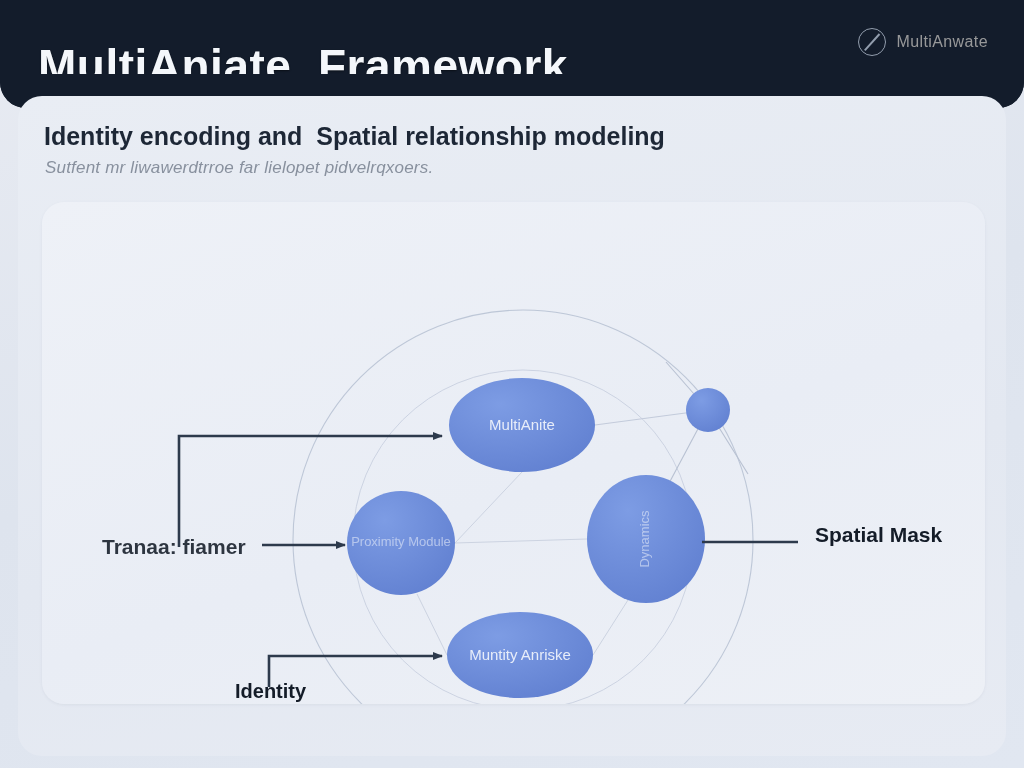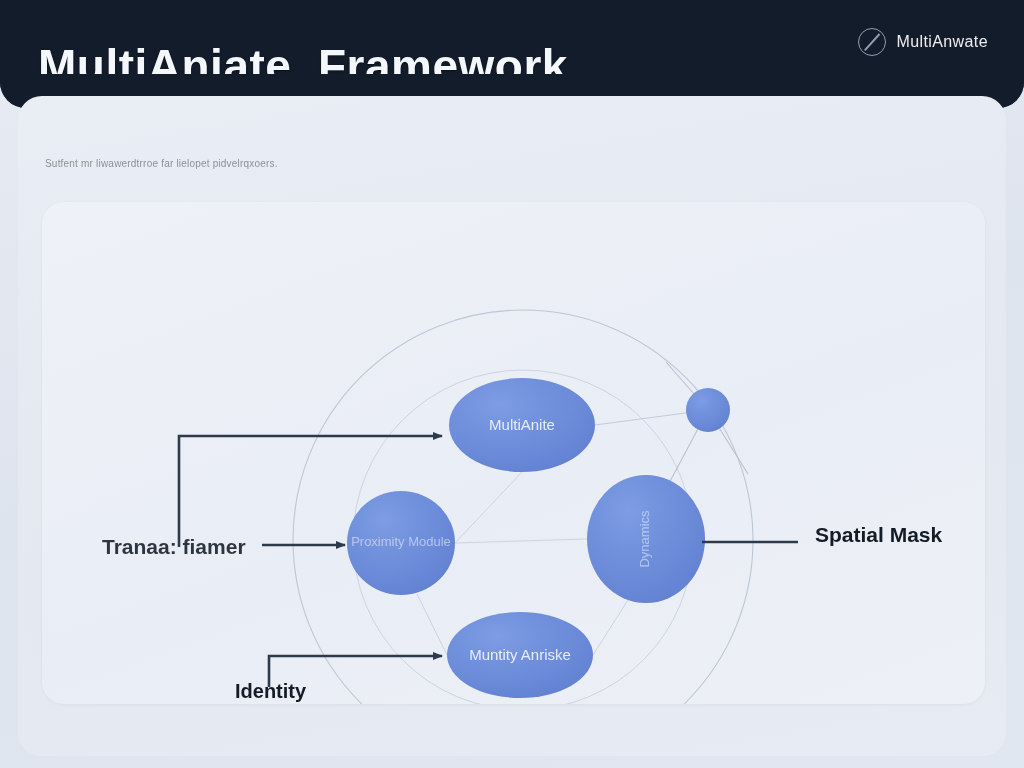--- a/index.html
+++ b/index.html
@@ -75,21 +75,21 @@
     left: 50%;
     top: 2px;
     bottom: 2px;
     width: 1.6px;
     background: #a9b4c4;
     transform: translateX(-50%) rotate(42deg);
     transform-origin: center;
   }
   .brand-name {
     font-size: 16px;
-    color: #ffffff;
+    color: #a3a3a3;
     letter-spacing: 0.4px;
     opacity: 0.92;
   }
 
   
   #body-panel {
     position: absolute;
     left: 18px;
     top: 96px;
     width: 988px;
@@ -104,25 +104,26 @@
     top: 26px;
     font-size: 25px;
     font-weight: bold;
     color: #1d2736;
     white-space: pre;
   }
   .section-subtext {
     position: absolute;
     left: 27px;
     top: 62px;
-    font-size: 10px;
+    font-size: 17px;
     color: #7e8795;
     letter-spacing: 0.2px;
     opacity: 0.9;
     white-space: pre;
+    font-style: italic;
   }
 
   
   #diagram-card {
     position: absolute;
     left: 24px;
     top: 106px;
     width: 943px;
     height: 502px;
     background: linear-gradient(160deg, #eef1f7 0%, #e9edf5 55%, #edf0f6 100%);
@@ -172,20 +173,21 @@
   <div id="header-bar">
     <div class="header-title">MultiAniate  Framework</div>
     <div class="header-brand">
       <span class="brand-mark"></span>
       <span class="brand-name">MultiAnwate</span>
     </div>
   </div>
 
   <div id="body-panel">
 
+    <div class="section-heading">Identity encoding and  Spatial relationship modeling</div>
 
     <div class="section-subtext">Sutfent mr liwawerdtrroe far lielopet pidvelrqxoers.</div>
 
     <div id="diagram-card">
 
       <svg id="diagram-svg" viewBox="0 0 943 502">
 
         <defs>
           <marker id="arrow-head" markerWidth="10" markerHeight="8" refX="9" refY="4" orient="auto" markerUnits="userSpaceOnUse">
             <path d="M0,0 L10,4 L0,8 z" fill="#2d3a4c"></path>

